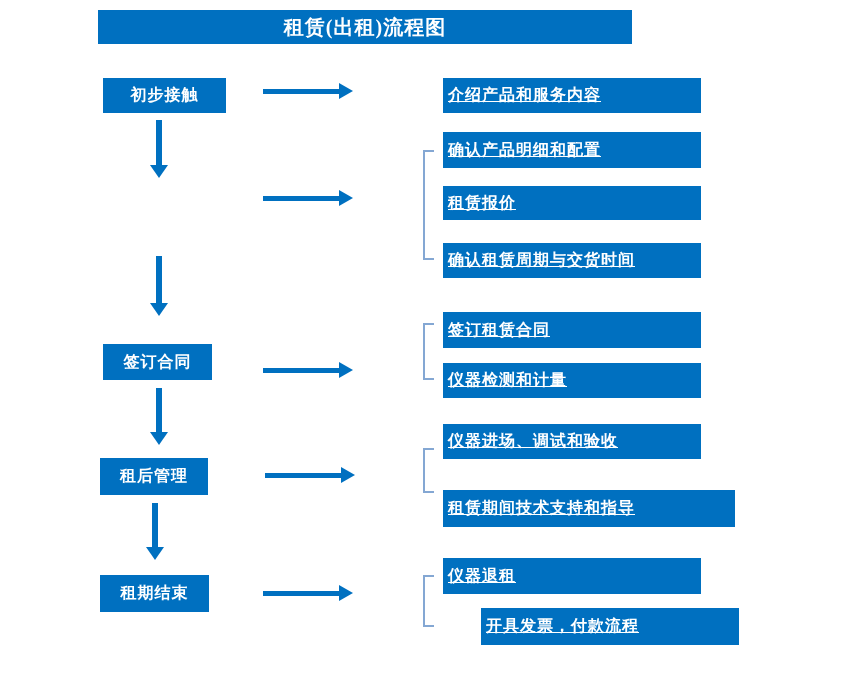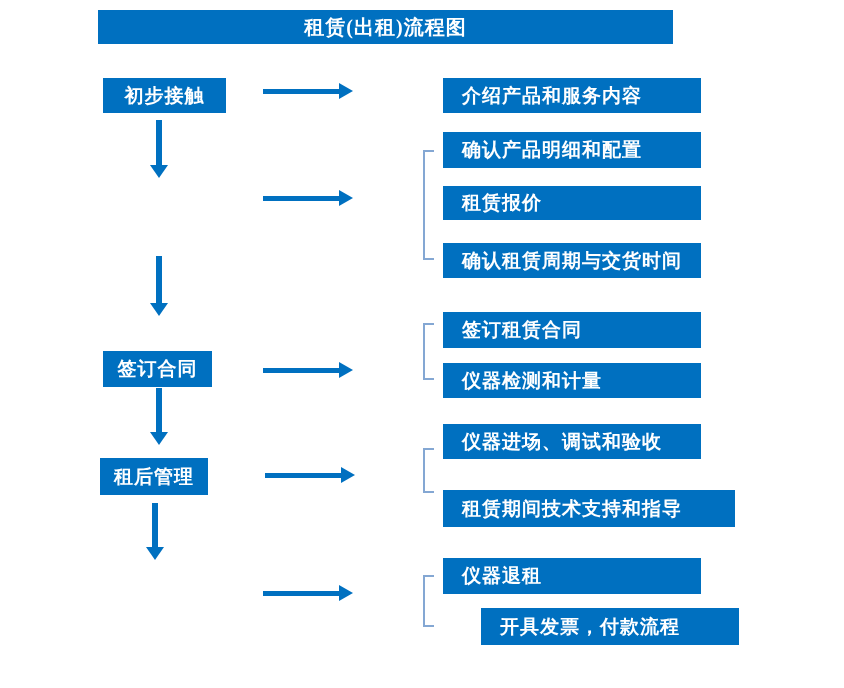--- a/index.html
+++ b/index.html
@@ -13,38 +13,39 @@
     width: 844px;
     height: 688px;
     background: #ffffff;
     overflow: hidden;
   }
   .blue-box {
     position: absolute;
     background: #0070C0;
     color: #ffffff;
     font-weight: bold;
-    font-size: 19px;
+    font-size: 16px;
     display: flex;
     align-items: center;
     box-sizing: border-box;
     letter-spacing: 1px;
     white-space: nowrap;
   }
   .title-bar {
     justify-content: center;
     font-size: 20px;
     letter-spacing: 1px;
   }
   .step-box {
     justify-content: center;
   }
   .detail-box {
-    padding-left: 19px;
+    padding-left: 5px;
     justify-content: flex-start;
+    text-decoration: underline;
   }
   
   .h-arrow {
     position: absolute;
     display: flex;
     align-items: center;
     height: 16px;
   }
   .h-shaft {
     width: 76px;
@@ -86,25 +87,26 @@
     border-bottom: 2px solid #84A7D3;
     box-sizing: border-box;
     background: transparent;
   }
 </style>
 </head>
 <body>
 
 <div id="canvas">
 
-  <div class="blue-box title-bar" style="left:98px; top:10px; width:575px; height:34px;">租赁(出租)流程图</div>
+  <div class="blue-box title-bar" style="left:98px; top:10px; width:534px; height:34px;">租赁(出租)流程图</div>
 
   <div class="blue-box step-box" style="left:103px; top:78px;  width:123px; height:35px;">初步接触</div>
-  <div class="blue-box step-box" style="left:103px; top:344px; width:109px; height:36px;margin-top:7px;">签订合同</div>
+  <div class="blue-box step-box" style="left:103px; top:344px; width:109px; height:36px;">签订合同</div>
   <div class="blue-box step-box" style="left:100px; top:458px; width:108px; height:37px;">租后管理</div>
+  <div class="blue-box step-box" style="left:100px; top:575px; width:109px; height:37px;">租期结束</div>
 
   <div class="v-arrow" style="left:150px; top:120px;">
     <div class="v-shaft" style="height:45px;"></div>
     <div class="v-head"></div>
   </div>
   <div class="v-arrow" style="left:150px; top:256px;">
     <div class="v-shaft" style="height:47px;"></div>
     <div class="v-head"></div>
   </div>
   <div class="v-arrow" style="left:150px; top:388px;">

